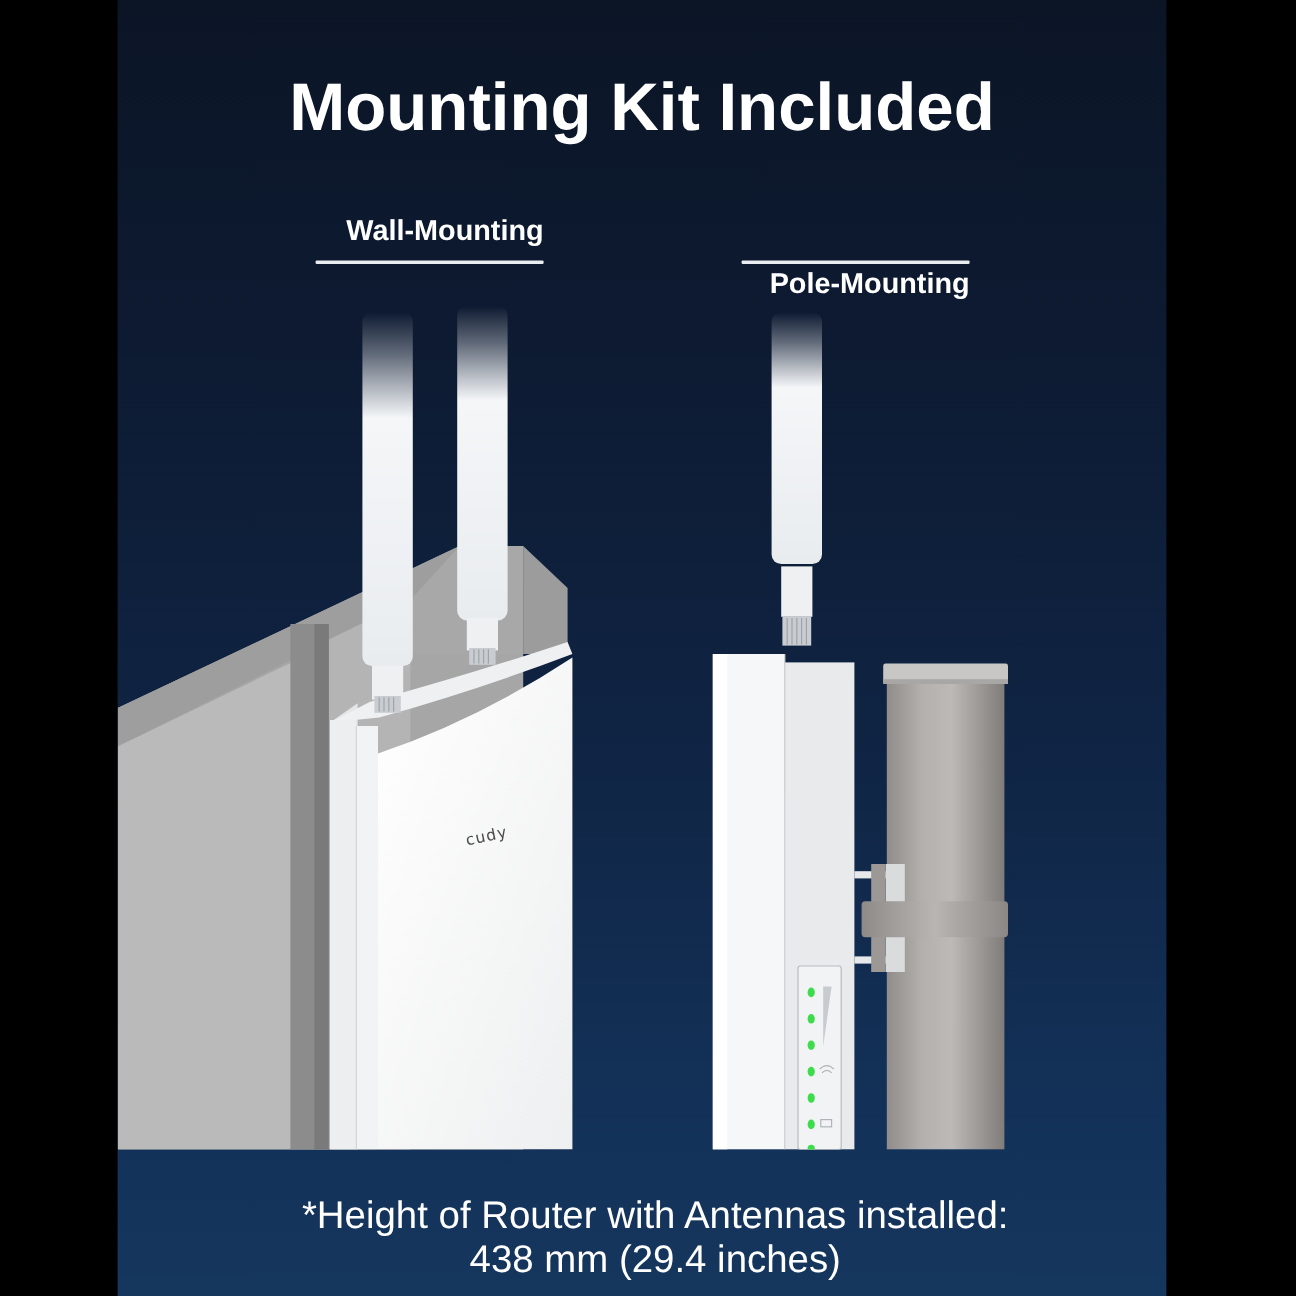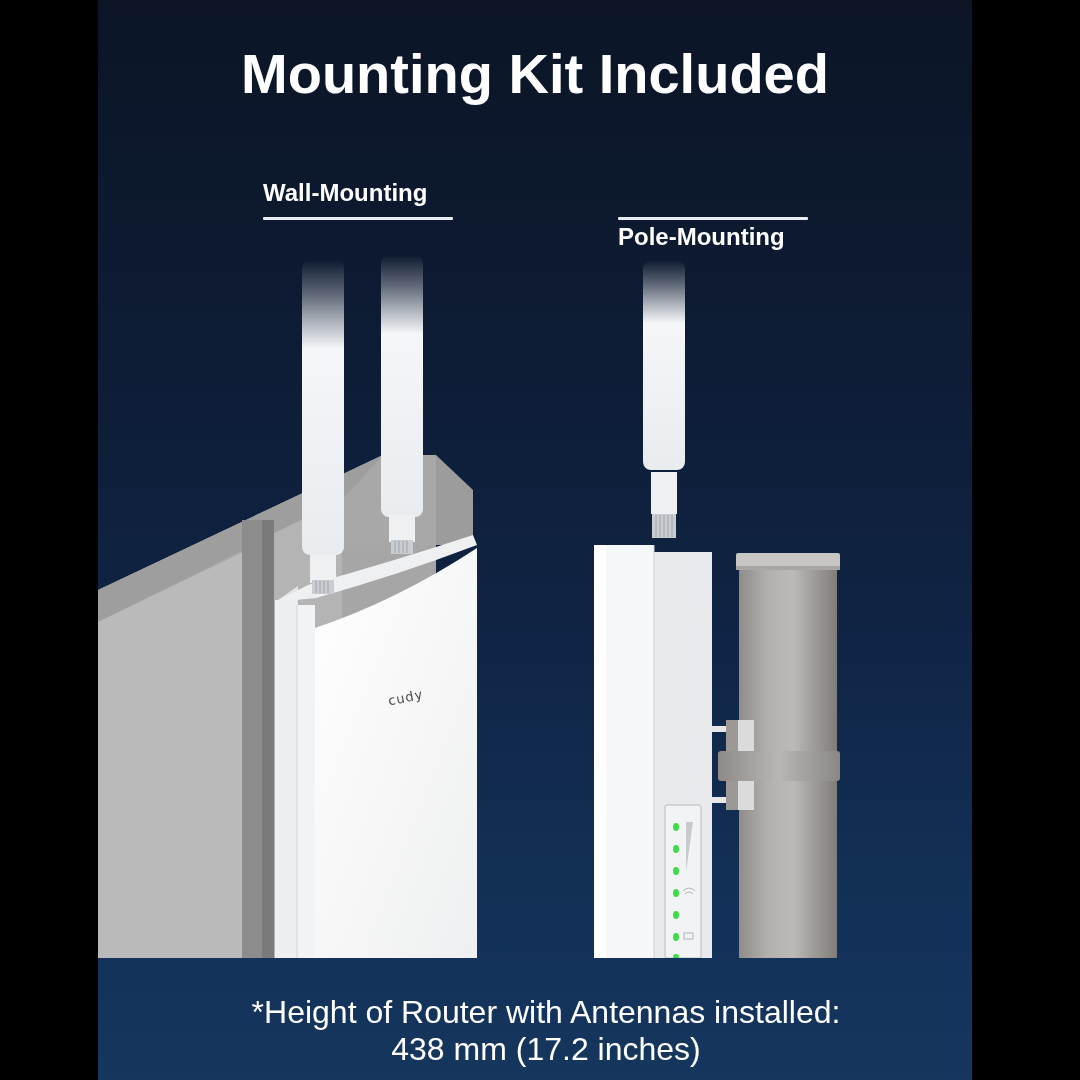--- a/index.html
+++ b/index.html
@@ -6,25 +6,25 @@
     body {
       width: 1080px; height: 1080px; background: #000000; position: relative; overflow: hidden;
       font-family: "Liberation Sans", "DejaVu Sans", sans-serif;
     }
     .panel {
       position: absolute; left: 98px; top: 0; width: 874px; height: 1080px;
       background: linear-gradient(180deg, #0b1526 0%, #0d1a31 25%, #0f2342 55%, #133158 85%, #15365d 100%);
       overflow: hidden;
     }
     .title {
-      position: absolute; left: 0; width: 874px; top: 41px; text-align: center;
+      position: absolute; left: 0; width: 874px; top: 56px; text-align: center;
       color: #ffffff; font-size: 56px; font-weight: bold; letter-spacing: 0px; line-height: 66px;
     }
     .sub-label {
-      position: absolute; top: 176px; color: #ffffff; font-size: 24px; font-weight: bold; text-align: left; line-height: 34px;
+      position: absolute; top: 176px; color: #ffffff; font-size: 24px; font-weight: bold; text-align: right; line-height: 34px;
     }
     .sub-underline {
       position: absolute; top: 217px; height: 3px; background: #e9edf2; border-radius: 1px;
     }
     .footnote {
       position: absolute; left: 11px; width: 874px; top: 994px; text-align: center;
       color: #ffffff; font-size: 32px; line-height: 37px;
     }
     .illus { position: absolute; left: 0; top: 0; width: 874px; height: 958px; }
     .logo-text {
@@ -166,15 +166,15 @@
       <line x1="566" y1="515" x2="566" y2="537" stroke="#9fa4a9" stroke-width="1"></line>
       <line x1="570" y1="515" x2="570" y2="537" stroke="#9fa4a9" stroke-width="1"></line>
       <line x1="574" y1="515" x2="574" y2="537" stroke="#9fa4a9" stroke-width="1"></line>
     </g>
   </svg>
 
   <div class="logo-text" style="left:290px; top:690px;">cudy</div>
 
   <div class="footnote">
     <div>*Height of Router with Antennas installed:</div>
-    <div>438 mm (17.2 inches)</div>
+    <div>438 mm (29.4 inches)</div>
   </div>
 </div>
 
 </body></html>

